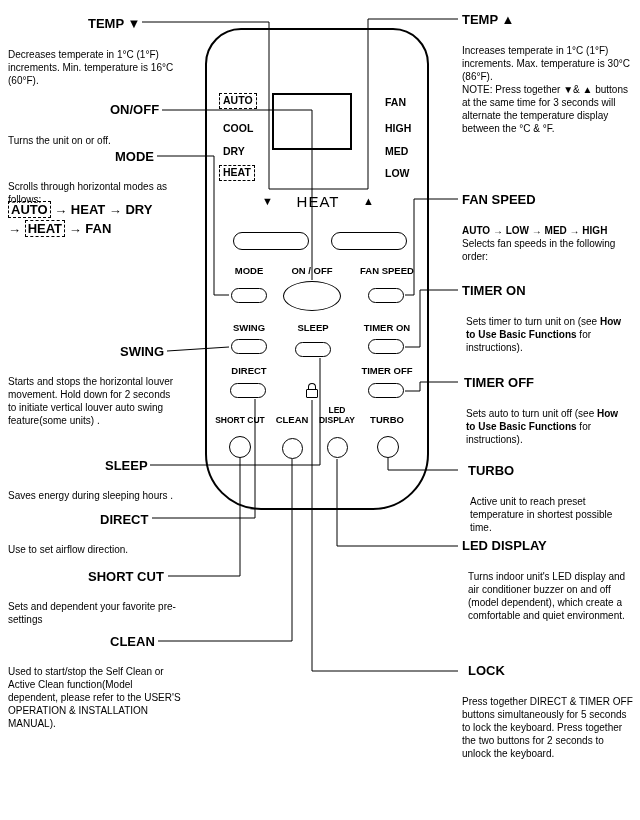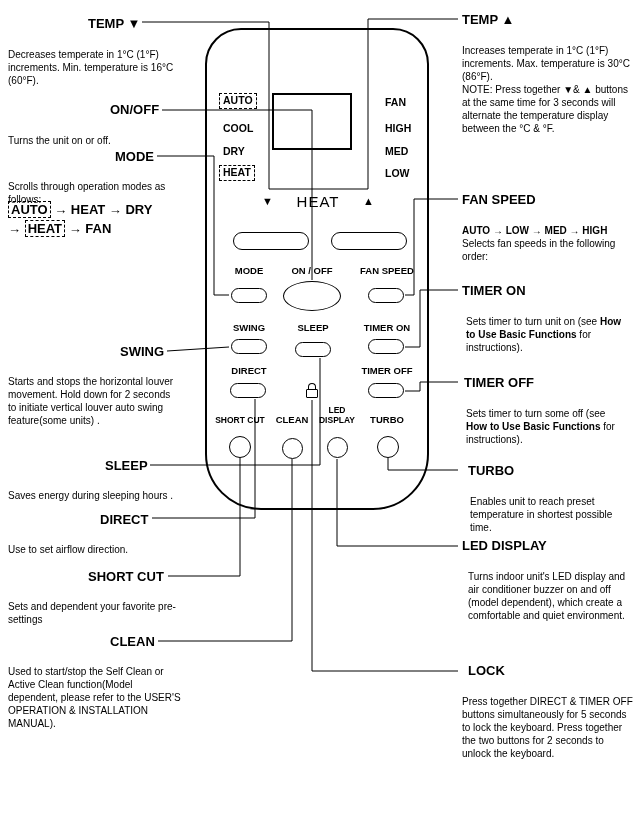--- a/index.html
+++ b/index.html
@@ -122,21 +122,21 @@
     </g>
   </svg>
 
   <div class="t" style="left:88px;top:16px">TEMP ▼</div>
   <div class="b" style="left:8px;top:34px;width:168px">Decreases temperate in 1°C (1°F) increments. Min. temperature is 16°C (60°F).</div>
 
   <div class="t" style="left:110px;top:102px">ON/OFF</div>
   <div class="b" style="left:8px;top:120px;width:180px">Turns the unit on or off.</div>
 
   <div class="t" style="left:115px;top:149px">MODE</div>
-  <div class="b" style="left:8px;top:166px;width:172px">Scrolls through operation modes as follows:</div>
+  <div class="b" style="left:8px;top:166px;width:172px">Scrolls through horizontal modes as follows:</div>
   <div class="seq" style="left:8px;top:200px;width:188px">
     <span class="dashed-box">AUTO</span><span> → HEAT → DRY</span><br>
     <span>→ </span><span class="dashed-box">HEAT</span><span> → FAN</span>
   </div>
 
   <div class="t" style="left:120px;top:344px">SWING</div>
   <div class="b" style="left:8px;top:361px;width:168px">Starts and stops the horizontal louver movement. Hold down for 2 seconds to initiate vertical louver auto swing feature(some units) .</div>
 
   <div class="t" style="left:105px;top:458px">SLEEP</div>
   <div class="b" style="left:8px;top:475px;width:168px">Saves energy during sleeping hours .</div>
@@ -162,25 +162,25 @@
     <div>Selects fan speeds in the following order:</div>
   </div>
 
   <div class="t" style="left:462px;top:283px">TIMER ON</div>
   <div class="b" style="left:466px;top:301px;width:162px">
     <span>Sets timer to turn unit on (see </span><b>How to Use Basic Functions</b><span> for instructions).</span>
   </div>
 
   <div class="t" style="left:464px;top:375px">TIMER OFF</div>
   <div class="b" style="left:466px;top:393px;width:162px">
-    <span>Sets timer to turn some off (see </span><b>How to Use Basic Functions</b><span> for instructions).</span>
+    <span>Sets auto to turn unit off (see </span><b>How to Use Basic Functions</b><span> for instructions).</span>
   </div>
 
   <div class="t" style="left:468px;top:463px">TURBO</div>
-  <div class="b" style="left:470px;top:481px;width:162px">Enables unit to reach preset temperature in shortest possible time.</div>
+  <div class="b" style="left:470px;top:481px;width:162px">Active unit to reach preset temperature in shortest possible time.</div>
 
   <div class="t" style="left:462px;top:538px">LED DISPLAY</div>
   <div class="b" style="left:468px;top:556px;width:170px">Turns indoor unit's LED display and air conditioner buzzer on and off (model dependent), which create a comfortable and quiet environment.</div>
 
   <div class="t" style="left:468px;top:663px">LOCK</div>
   <div class="b" style="left:462px;top:681px;width:172px">Press together DIRECT &amp; TIMER OFF buttons simultaneously for 5 seconds to lock the keyboard. Press together the two buttons for 2 seconds to unlock the keyboard.</div>
 
 </div>
 
 </body></html>

